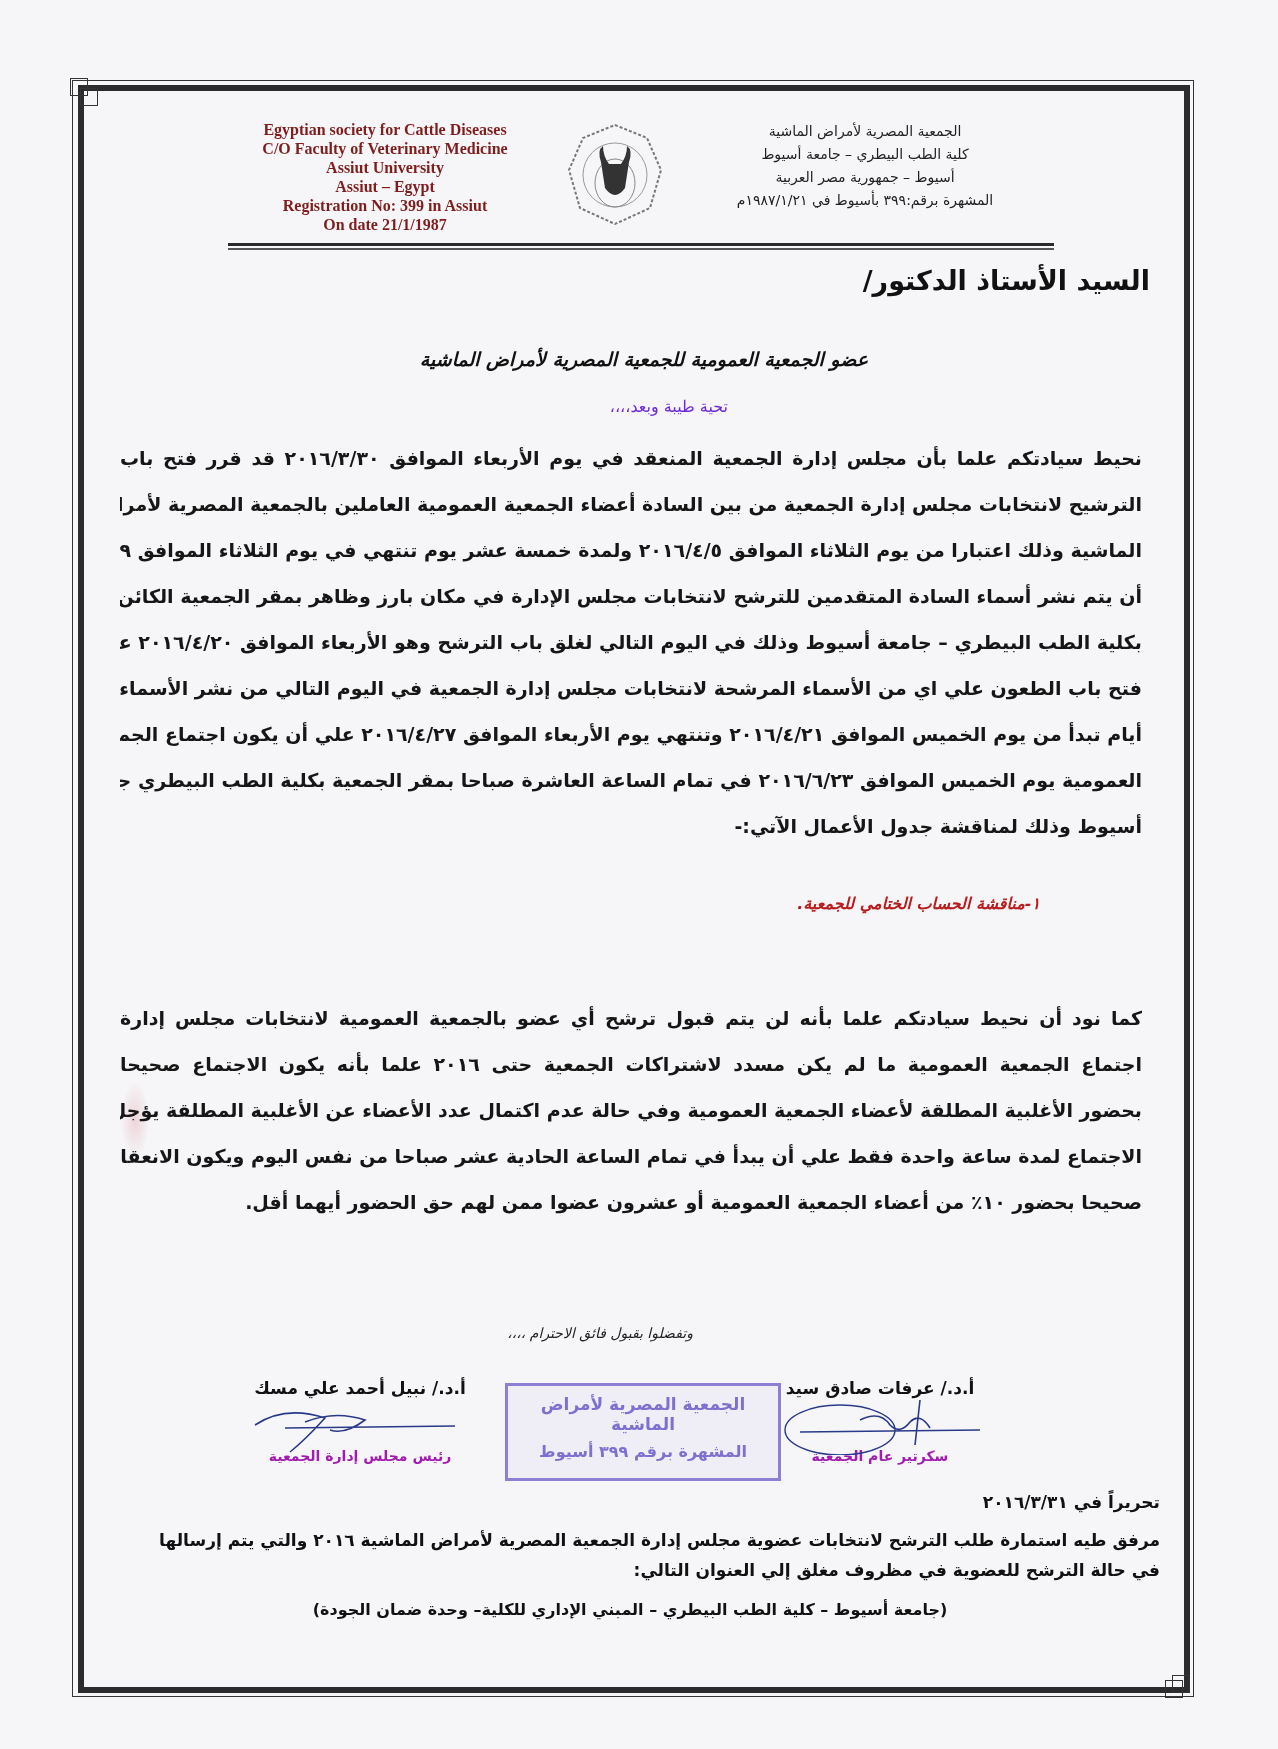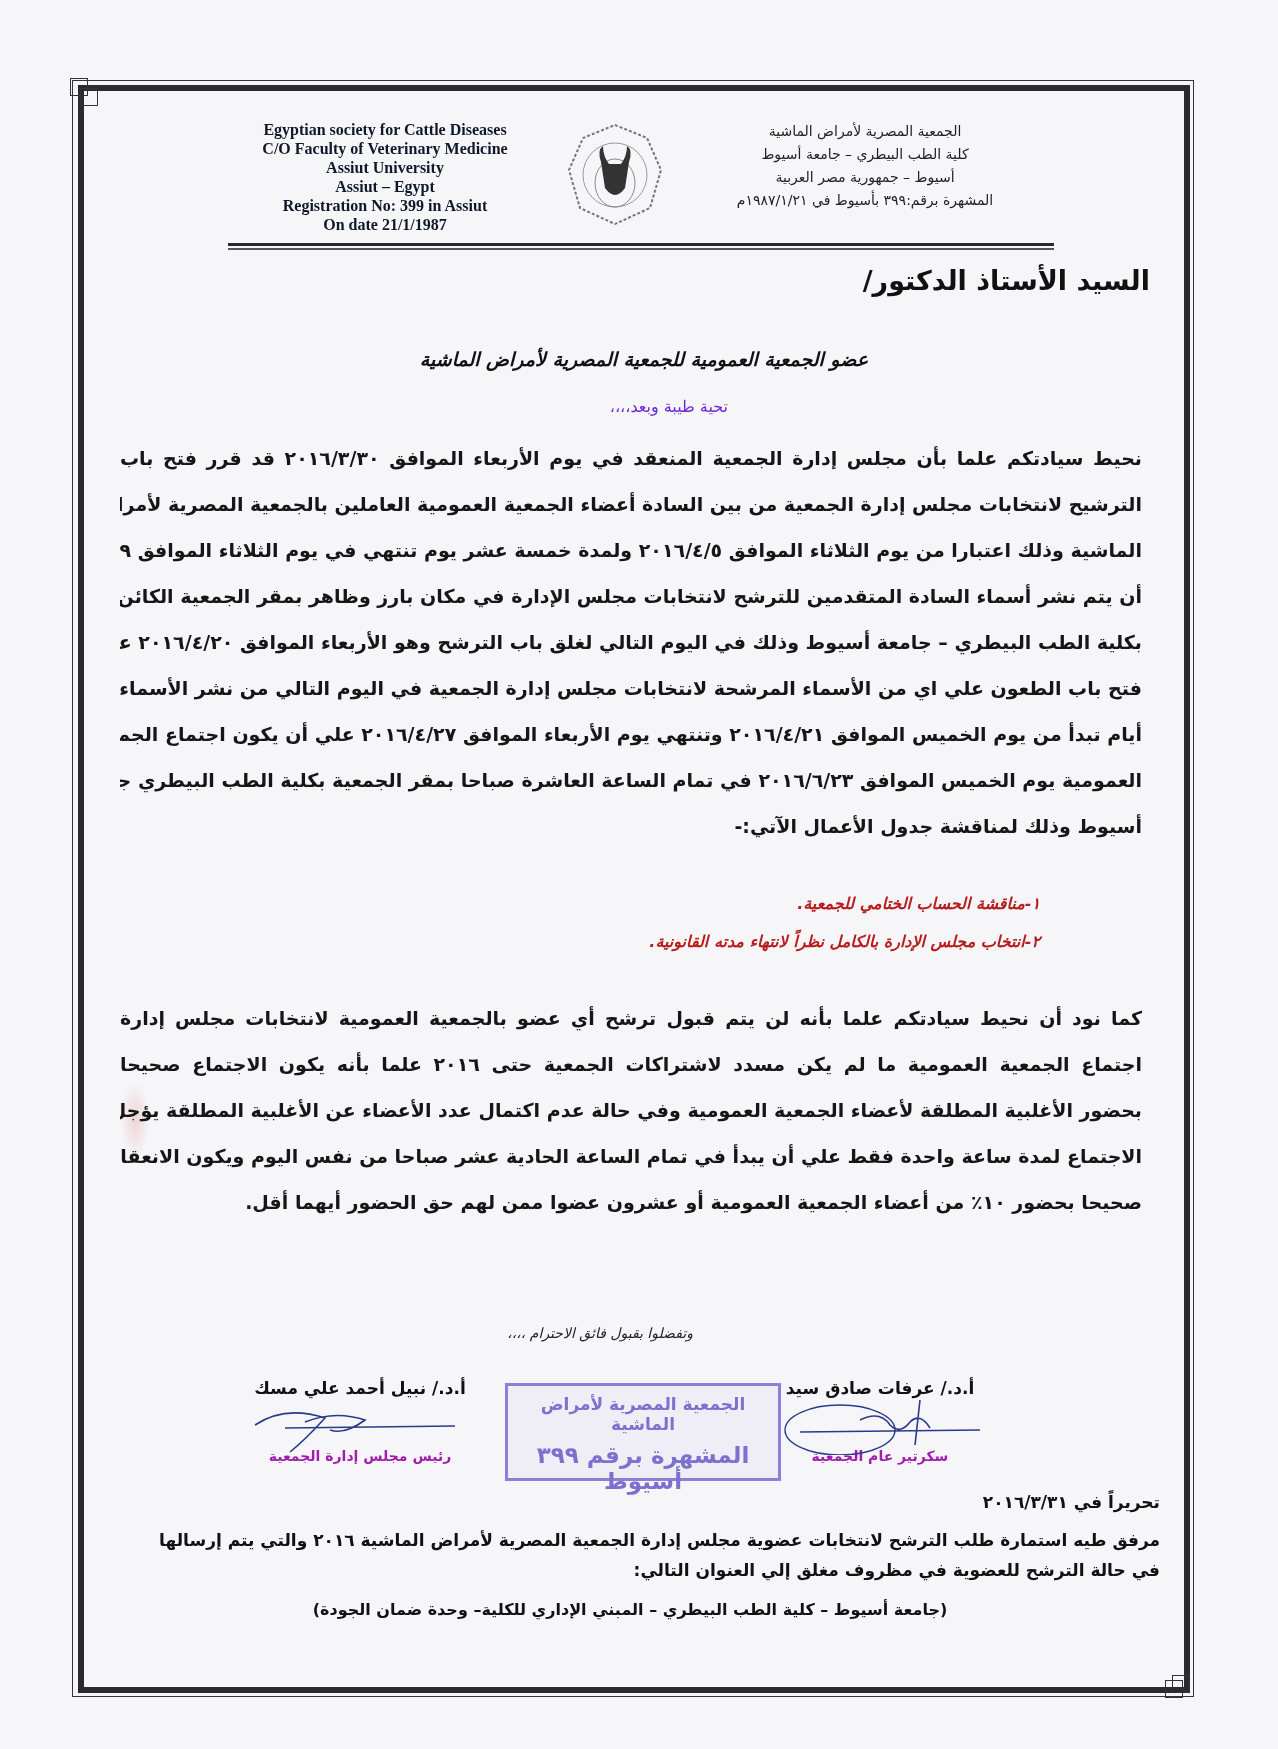--- a/index.html
+++ b/index.html
@@ -1,39 +1,39 @@
 <!DOCTYPE html>
 <html><head>
 <meta charset="utf-8">
 <style>
   html, body { margin:0; padding:0; }
   body { width:1278px; height:1749px; background:#f6f6f8; position:relative; overflow:hidden; font-family:"DejaVu Sans", sans-serif; color:#1a1a1a; }
   .frame-outer { position:absolute; left:72px; top:80px; width:1120px; height:1615px; border:1px solid #333; }
   .frame { position:absolute; left:78px; top:85px; width:1100px; height:1596px; border:6px solid #2b2b2e; }
   .corner { position:absolute; width:16px; height:16px; border:1px solid #333; }
-  .header-en { position:absolute; left:230px; top:120px; width:310px; text-align:center; font-family:"Liberation Serif", serif; font-weight:bold; font-size:16px; line-height:19px; color:#0f172a; }
+  .header-en { position:absolute; left:230px; top:120px; width:310px; text-align:center; font-family:"Liberation Serif", serif; font-weight:bold; font-size:16px; line-height:19px; color:#7f1d1d; }
   .header-ar { position:absolute; left:700px; top:120px; width:330px; text-align:center; direction:rtl; font-family:"DejaVu Sans", sans-serif; font-size:14px; line-height:23px; color:#222; }
   .logo { position:absolute; left:565px; top:120px; width:100px; height:110px; }
   .rule1 { position:absolute; left:228px; top:243px; width:826px; height:3px; background:#2a2a2a; }
   .rule2 { position:absolute; left:228px; top:248px; width:826px; height:2px; background:#555; }
   .salutation { position:absolute; right:128px; top:265px; direction:rtl; font-weight:bold; font-size:27px; color:#111; }
   .subtitle { position:absolute; right:410px; top:348px; direction:rtl; font-weight:bold; font-style:italic; font-size:19px; color:#111; }
   .greeting { position:absolute; right:550px; top:397px; direction:rtl; font-family:"DejaVu Serif", serif; font-size:16px; color:#6d28d9; }
   .para { position:absolute; left:120px; width:1022px; direction:rtl; text-align:justify; text-align-last:justify; font-weight:bold; font-size:19px; color:#161616; }
   .para .line { display:block; height:46px; line-height:46px; white-space:nowrap; overflow:hidden; }
   .agenda { position:absolute; right:238px; direction:rtl; font-weight:bold; font-size:16px; color:#b91c1c; line-height:38px;font-style:italic; }
   .closing { position:absolute; right:585px; top:1325px; direction:rtl; font-style:italic; font-size:14px; color:#222;margin-left:15px; }
   .sig-left { position:absolute; left:245px; top:1378px; width:230px; text-align:center; direction:rtl; }
   .sig-right { position:absolute; left:770px; top:1378px; width:220px; text-align:center; direction:rtl; }
   .sig-name { font-weight:bold; font-size:17px; color:#111; }
   .sig-role { font-weight:bold; font-size:14px; color:#a21caf; margin-top:50px; }
   .sig-scribble { position:absolute; left:0; top:22px; width:100%; height:55px; }
   .stamp { position:absolute; left:505px; top:1383px; width:270px; height:92px; border:3px solid #8b7fd6; direction:rtl; text-align:center; color:#7d70cf; font-weight:bold; background:rgba(200,195,240,0.15); }
   .stamp .l1 { font-size:17px; margin-top:8px; }
-  .stamp .l2 { font-size:23px; margin-top:8px; }
+  .stamp .l2 { font-size:16px; margin-top:8px; }
   .dated { position:absolute; right:118px; top:1492px; direction:rtl; font-weight:bold; font-size:17px; color:#111; }
   .enclosure { position:absolute; right:118px; width:1040px; direction:rtl; font-weight:bold; font-size:17px; color:#111; line-height:30px; white-space:nowrap; }
   .address { position:absolute; left:280px; top:1600px; width:700px; text-align:center; direction:rtl; font-weight:bold; font-size:16px; color:#111; }
   .pink { position:absolute; left:120px; top:1080px; width:30px; height:80px; background:radial-gradient(ellipse, rgba(220,150,160,0.35), transparent 70%); }
 </style>
 </head>
 <body>
 
 <div class="pink"></div>
 <div class="frame-outer"></div>
@@ -82,21 +82,20 @@
   <span class="line">أن يتم نشر أسماء السادة المتقدمين للترشح لانتخابات مجلس الإدارة في مكان بارز وظاهر بمقر الجمعية الكائن</span>
   <span class="line">بكلية الطب البيطري – جامعة أسيوط وذلك في اليوم التالي لغلق باب الترشح وهو الأربعاء الموافق ٢٠١٦/٤/٢٠ علي أن يتم</span>
   <span class="line">فتح باب الطعون علي اي من الأسماء المرشحة لانتخابات مجلس إدارة الجمعية في اليوم التالي من نشر الأسماء ولمدة سبعة</span>
   <span class="line">أيام تبدأ من يوم الخميس الموافق ٢٠١٦/٤/٢١ وتنتهي يوم الأربعاء الموافق ٢٠١٦/٤/٢٧ علي أن يكون اجتماع الجمعية</span>
   <span class="line">العمومية يوم الخميس الموافق ٢٠١٦/٦/٢٣ في تمام الساعة العاشرة صباحا بمقر الجمعية بكلية الطب البيطري جامعة</span>
   <span class="line" style="text-align-last:right;">أسيوط وذلك لمناقشة جدول الأعمال الآتي:-</span>
 </div>
 
 <div class="agenda" style="top:885px;">
   <div>١-مناقشة الحساب الختامي للجمعية.</div>
-  <div>٢-انتخاب مجلس الإدارة بالكامل نظراً لانتهاء مدته القانونية.</div>
 </div>
 
 <div class="para" style="top:995px;">
   <span class="line">كما نود أن نحيط سيادتكم علما بأنه لن يتم قبول ترشح أي عضو بالجمعية العمومية لانتخابات مجلس إدارة</span>
   <span class="line">اجتماع الجمعية العمومية ما لم يكن مسدد لاشتراكات الجمعية حتى ٢٠١٦ علما بأنه يكون الاجتماع صحيحا</span>
   <span class="line">بحضور الأغلبية المطلقة لأعضاء الجمعية العمومية وفي حالة عدم اكتمال عدد الأعضاء عن الأغلبية المطلقة يؤجل</span>
   <span class="line">الاجتماع لمدة ساعة واحدة فقط علي أن يبدأ في تمام الساعة الحادية عشر صباحا من نفس اليوم ويكون الانعقاد</span>
   <span class="line" style="text-align-last:right;">صحيحا بحضور ١٠٪ من أعضاء الجمعية العمومية أو عشرون عضوا ممن لهم حق الحضور أيهما أقل.</span>
 </div>
 

